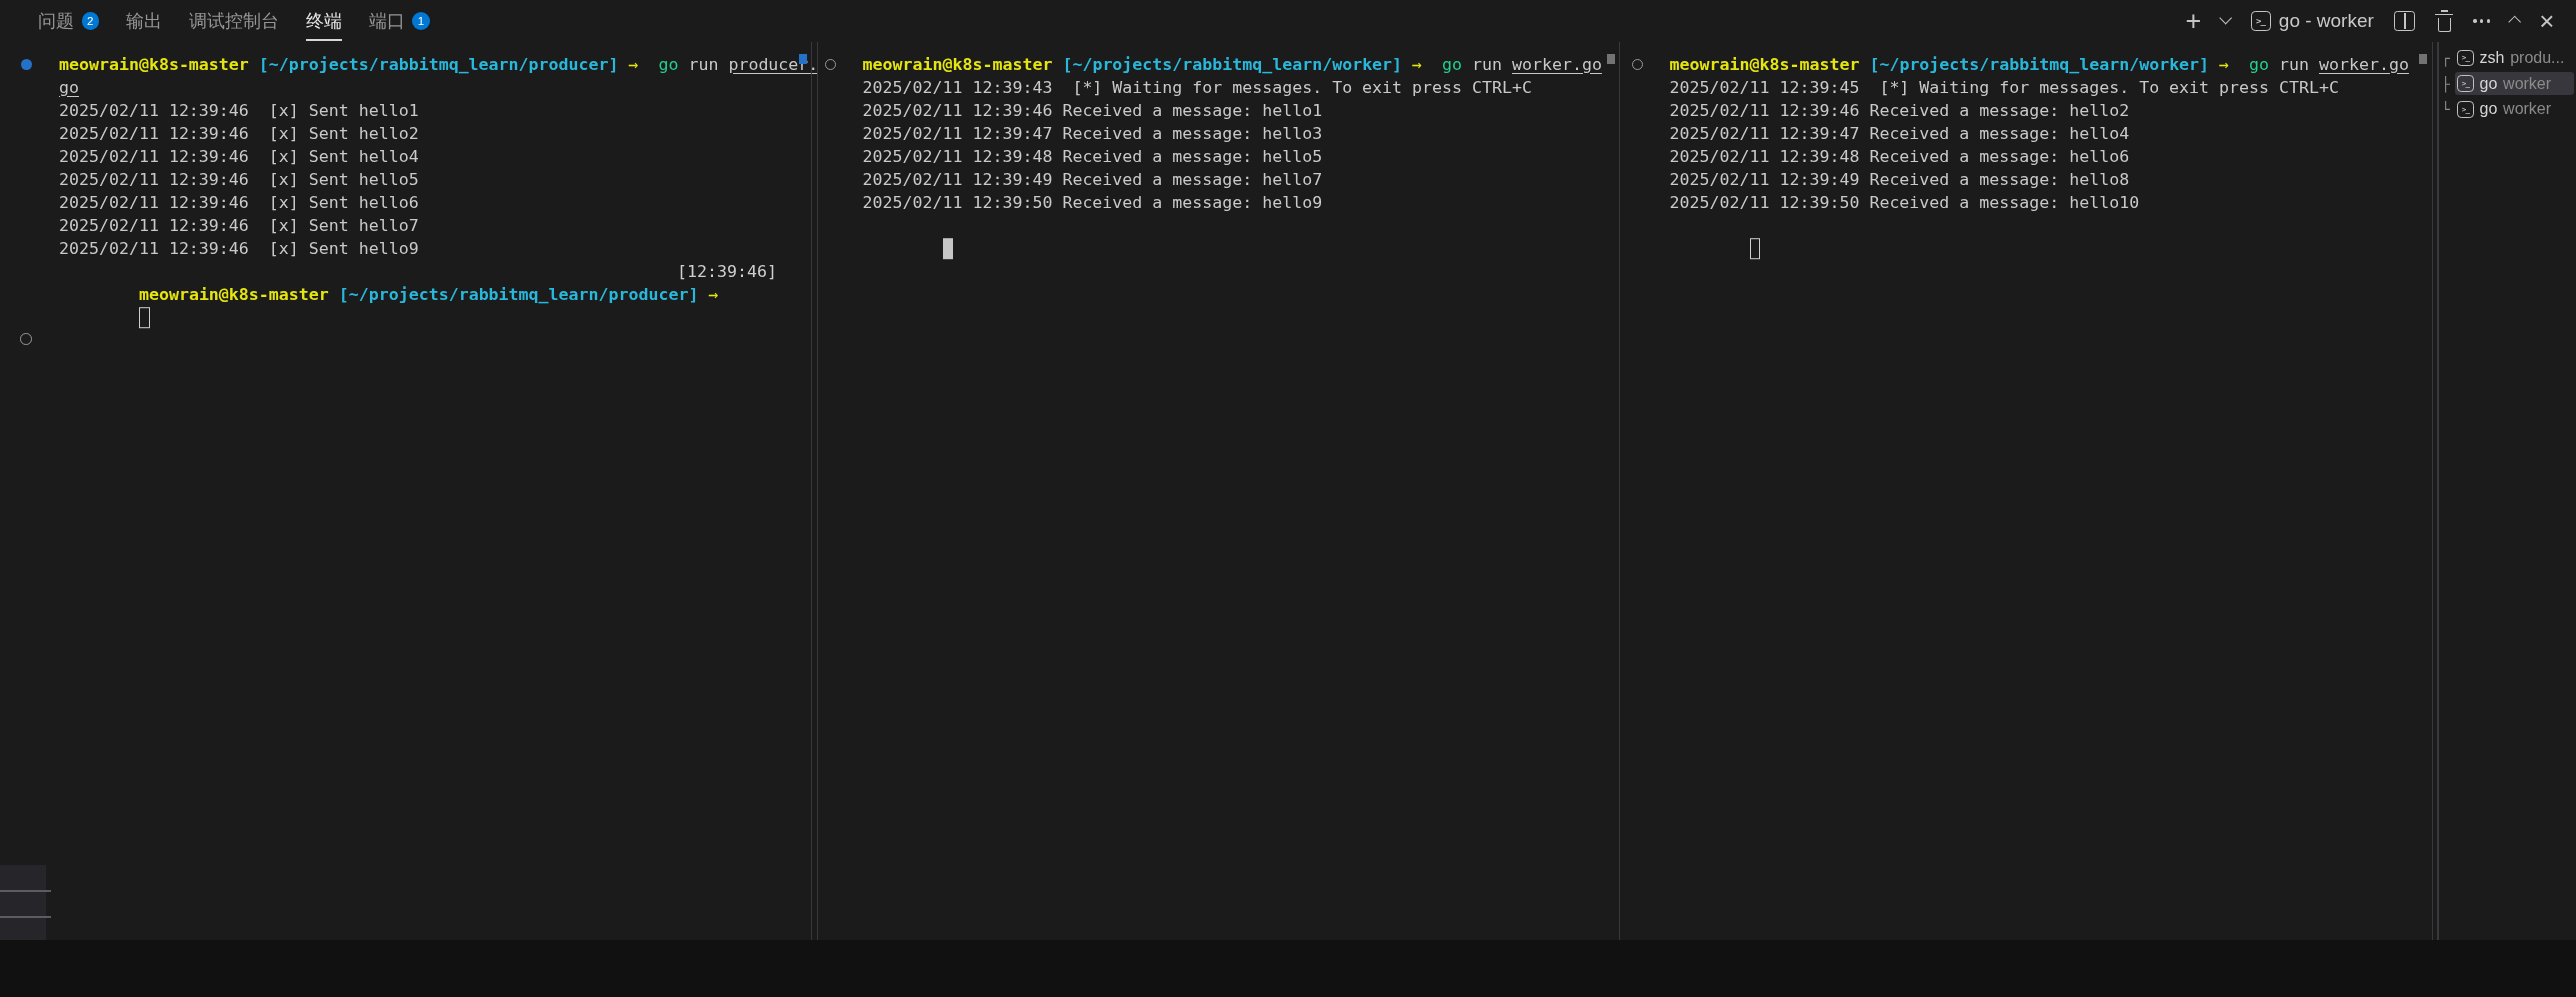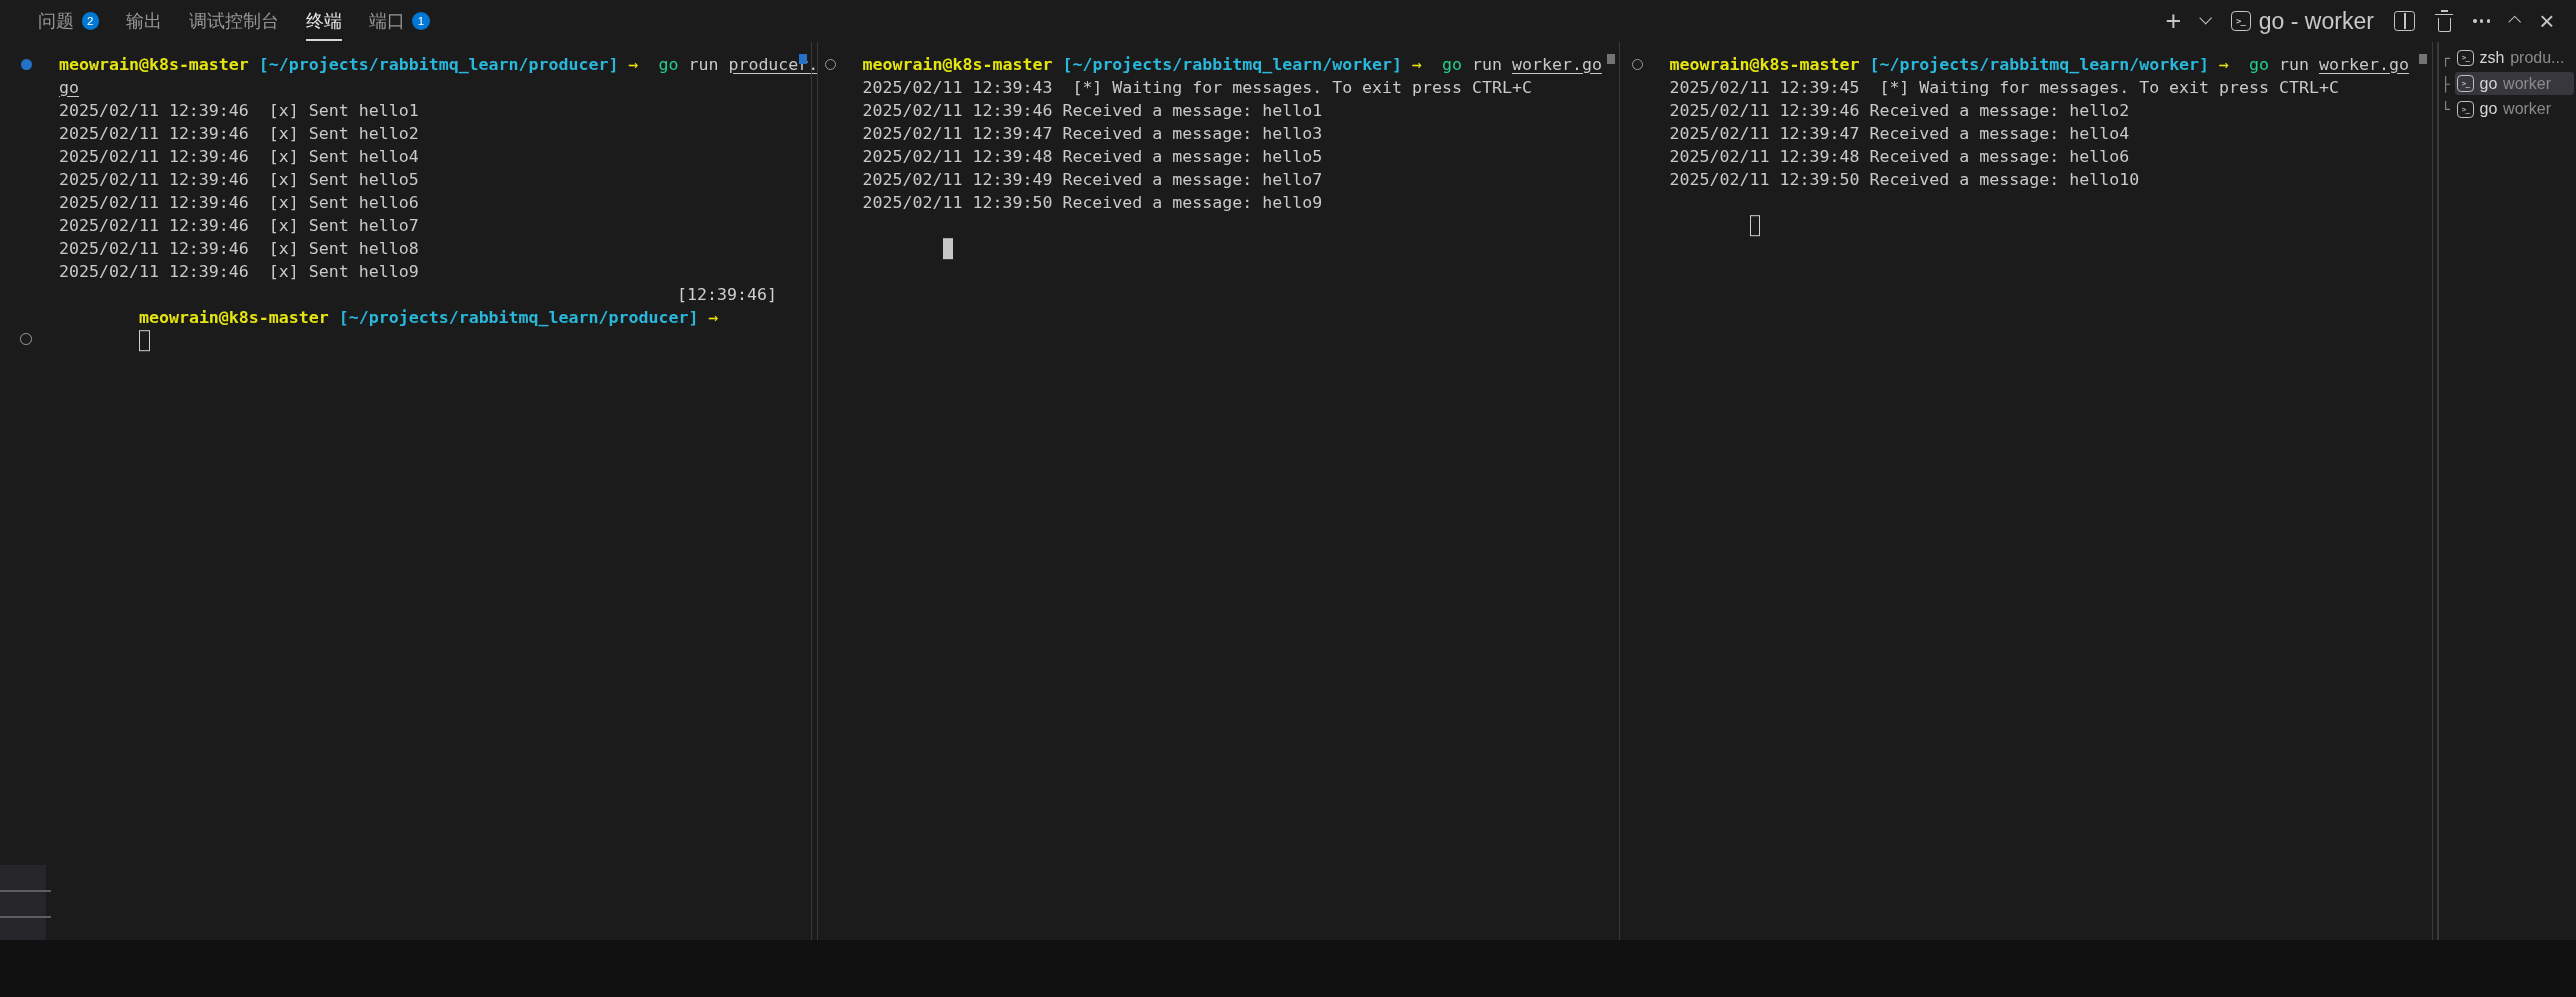--- a/index.html
+++ b/index.html
@@ -19,21 +19,21 @@
   
   .actions{position:absolute;right:21.6px;top:0;height:42px;display:flex;align-items:center;gap:20px;color:#c5c5c5;}
   .abtn{display:flex;align-items:center;gap:8.3px;cursor:pointer;}
   .plus{font-size:27px;font-weight:200;line-height:1;color:#c5c5c5;}
   .chev{width:8.3px;height:8.3px;border-right:1.7px solid #c5c5c5;border-bottom:1.7px solid #c5c5c5;display:inline-block;}
   .chev-down{transform:rotate(45deg) translate(-1.7px,-1.7px);}
   .chev-up{transform:rotate(-135deg) translate(-0.8px,-0.8px);}
   .boxicon{width:20px;height:20px;border:1.7px solid #c5c5c5;border-radius:4.2px;display:flex;align-items:center;
            justify-content:center;font:700 9px "DejaVu Sans Mono",monospace;color:#c5c5c5;box-sizing:border-box;
            letter-spacing:-0.8px;}
-  .profile-label{font-size:23px;color:#c9c9c9;white-space:nowrap;}
+  .profile-label{font-size:19px;color:#c9c9c9;white-space:nowrap;}
   .split-icon{position:relative;width:21.6px;height:20px;border:1.7px solid #c5c5c5;border-radius:3.3px;box-sizing:border-box;}
   .split-icon::after{content:'';position:absolute;top:0.8px;bottom:0.8px;left:50%;width:1.7px;margin-left:-0.8px;background:#c5c5c5;}
   .trash-icon{position:relative;width:18px;height:21.6px;}
   .trash-handle{position:absolute;top:0;left:5.8px;width:6.6px;height:1.7px;background:#c5c5c5;}
   .trash-lid{position:absolute;top:3.3px;left:0;right:0;height:1.7px;background:#c5c5c5;}
   .trash-body{position:absolute;top:7.5px;left:2.5px;right:2.5px;bottom:0;border:1.7px solid #c5c5c5;border-top:none;
               border-radius:0 0 2.5px 2.5px;box-sizing:border-box;}
   .more-icon{display:flex;gap:3.3px;align-items:center;}
   .more-icon i{width:3.3px;height:3.3px;border-radius:50%;background:#c5c5c5;}
   .close{font-size:26px;font-weight:300;line-height:1;color:#c5c5c5;}
@@ -144,21 +144,20 @@
     <div class="tcontent" style="padding-left:41px;">
       <div class="trow"><span class="c-yellow bold">meowrain@k8s-master</span><span> </span><span class="c-cyan bold">[~/projects/rabbitmq_learn/producer]</span><span> </span><span class="c-yellow">→</span><span>  </span><span class="c-green">go</span><span> run </span><span class="ul">producer.</span></div>
       <div class="trow"><span class="ul">go</span></div>
       <div>
           <div class="trow">2025/02/11 12:39:46  [x] Sent hello1</div>
           <div class="trow">2025/02/11 12:39:46  [x] Sent hello2</div>
           <div class="trow">2025/02/11 12:39:46  [x] Sent hello4</div>
           <div class="trow">2025/02/11 12:39:46  [x] Sent hello5</div>
           <div class="trow">2025/02/11 12:39:46  [x] Sent hello6</div>
           <div class="trow">2025/02/11 12:39:46  [x] Sent hello7</div>
-          <div class="trow">2025/02/11 12:39:46  [x] Sent hello8</div>
           <div class="trow">2025/02/11 12:39:46  [x] Sent hello9</div>
         </div>
       <div class="trow prow">
         <span><span class="c-yellow bold">meowrain@k8s-master</span><span> </span><span class="c-cyan bold">[~/projects/rabbitmq_learn/producer]</span><span> </span><span class="c-yellow">→</span><span>  </span></span>
         <span class="cursor-hollow"></span>
         <span class="rtime">[12:39:46]</span>
       </div>
     </div>
     <span class="sb-deco" style="background:#2472c8;"></span>
   </div>
@@ -188,20 +187,21 @@
 
   <div class="pane" style="left:1625px;width:806px;">
     <span class="deco deco-ring" style="left:6.6px;top:16.6px;"></span>
     <div class="tcontent" style="padding-left:26.6px;">
       <div class="trow"><span class="c-yellow bold">meowrain@k8s-master</span><span> </span><span class="c-cyan bold">[~/projects/rabbitmq_learn/worker]</span><span> </span><span class="c-yellow">→</span><span>  </span><span class="c-green">go</span><span> run </span><span class="ul">worker.go</span></div>
       <div>
           <div class="trow">2025/02/11 12:39:45  [*] Waiting for messages. To exit press CTRL+C</div>
           <div class="trow">2025/02/11 12:39:46 Received a message: hello2</div>
           <div class="trow">2025/02/11 12:39:47 Received a message: hello4</div>
           <div class="trow">2025/02/11 12:39:48 Received a message: hello6</div>
+          <div class="trow">2025/02/11 12:39:49 Received a message: hello8</div>
           <div class="trow">2025/02/11 12:39:50 Received a message: hello10</div>
         </div>
       <div class="trow">
         <span class="cursor-hollow"></span>
       </div>
     </div>
     <span class="sb-deco" style="background:#737373;"></span>
   </div>
 
   <div class="sash" style="left:2432px;"></div>

